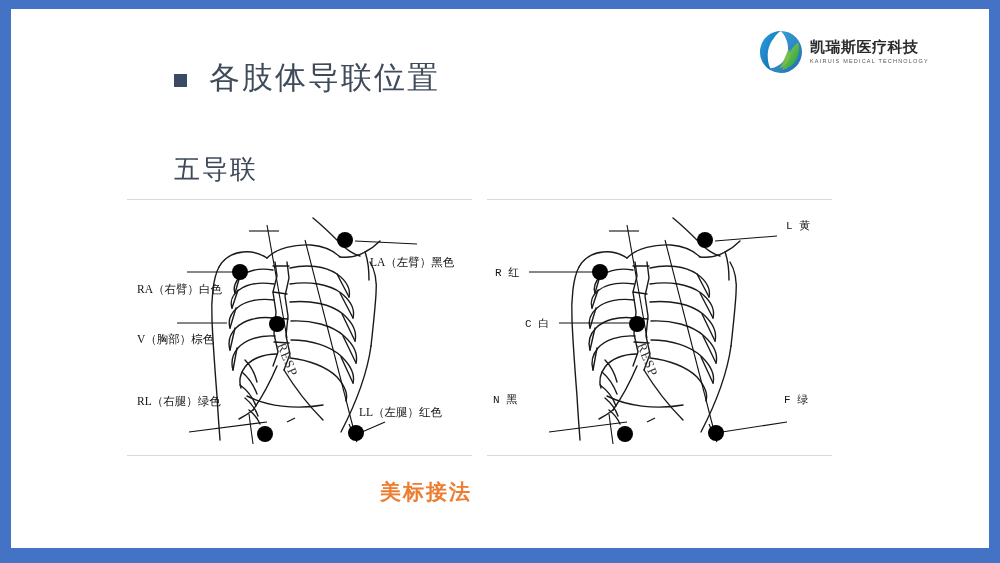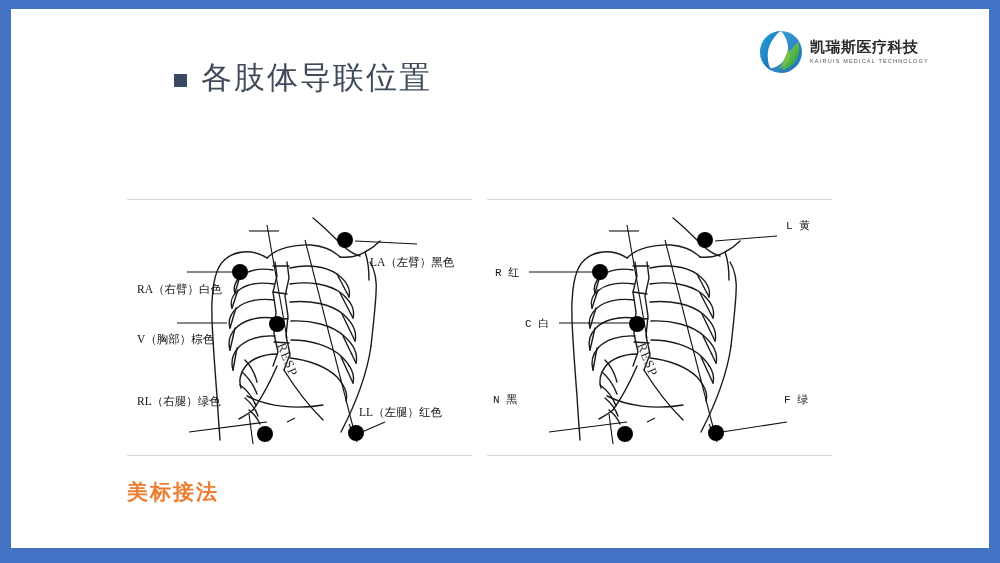--- a/index.html
+++ b/index.html
@@ -52,21 +52,21 @@
     letter-spacing: 1.2px;
     line-height: 1.2;
     margin-top: 2px;
     white-space: nowrap;
   }
 
   
   .title-row {
     position: absolute;
     left: 174px; top: 62px;
-    display: flex; align-items: center; gap: 14px;
+    display: flex; align-items: center; gap: 22px;
   }
   .title-bullet {
     width: 13px; height: 13px;
     background: #3a4a63;
     flex: 0 0 13px;
     margin-top: 6px;
   }
   .title-text {
     font-size: 31px;
     color: #3f4a5a;
@@ -94,21 +94,21 @@
     background: #ffffff;
   }
   .panel-left  { left: 127px; }
   .panel-right { left: 487px; }
   .panel svg { display: block; width: 100%; height: 100%; }
 
   .cap {
     position: absolute;
     top: 478px;
     width: 345px;
-    text-align: left;
+    text-align: right;
     font-family: "Liberation Sans", "DejaVu Sans", sans-serif;
     font-weight: bold;
     font-size: 21px;
     color: #ed7d31;
     letter-spacing: 2px;
   }
   .cap-left  { left: 127px; }
   .cap-right { left: 487px; }
 
   .lbl {
@@ -168,20 +168,21 @@
       <div class="logo-cn">凯瑞斯医疗科技</div>
       <div class="logo-en">KAIRUIS MEDICAL TECHNOLOGY</div>
     </div>
   </div>
 
   <div class="title-row">
     <div class="title-bullet"></div>
     <div class="title-text">各肢体导联位置</div>
   </div>
 
+  <div class="subtitle-text">五导联</div>
 
   <div class="panel panel-left">
     <svg viewBox="0 0 345 255" preserveAspectRatio="none" aria-hidden="true">
 
       <path class="body-ln" d="M92 67 C86 78 84 100 85 120 C86 145 88 170 90 196 C91 214 92 226 93 240"></path>
       <path class="body-ln" d="M92 67 C97 58 106 53 116 52 C126 51 134 54 140 58"></path>
       <path class="body-ln" d="M140 58 C150 48 168 44 184 45 C196 46 206 50 213 57"></path>
       <path class="body-ln" d="M186 18 C196 26 206 36 214 44 C220 50 226 54 233 56"></path>
       <path class="body-ln" d="M213 57 C222 58 231 56 238 52 C244 49 249 45 253 41"></path>
       <path class="body-ln" d="M238 52 C241 60 242 70 242 80"></path>

